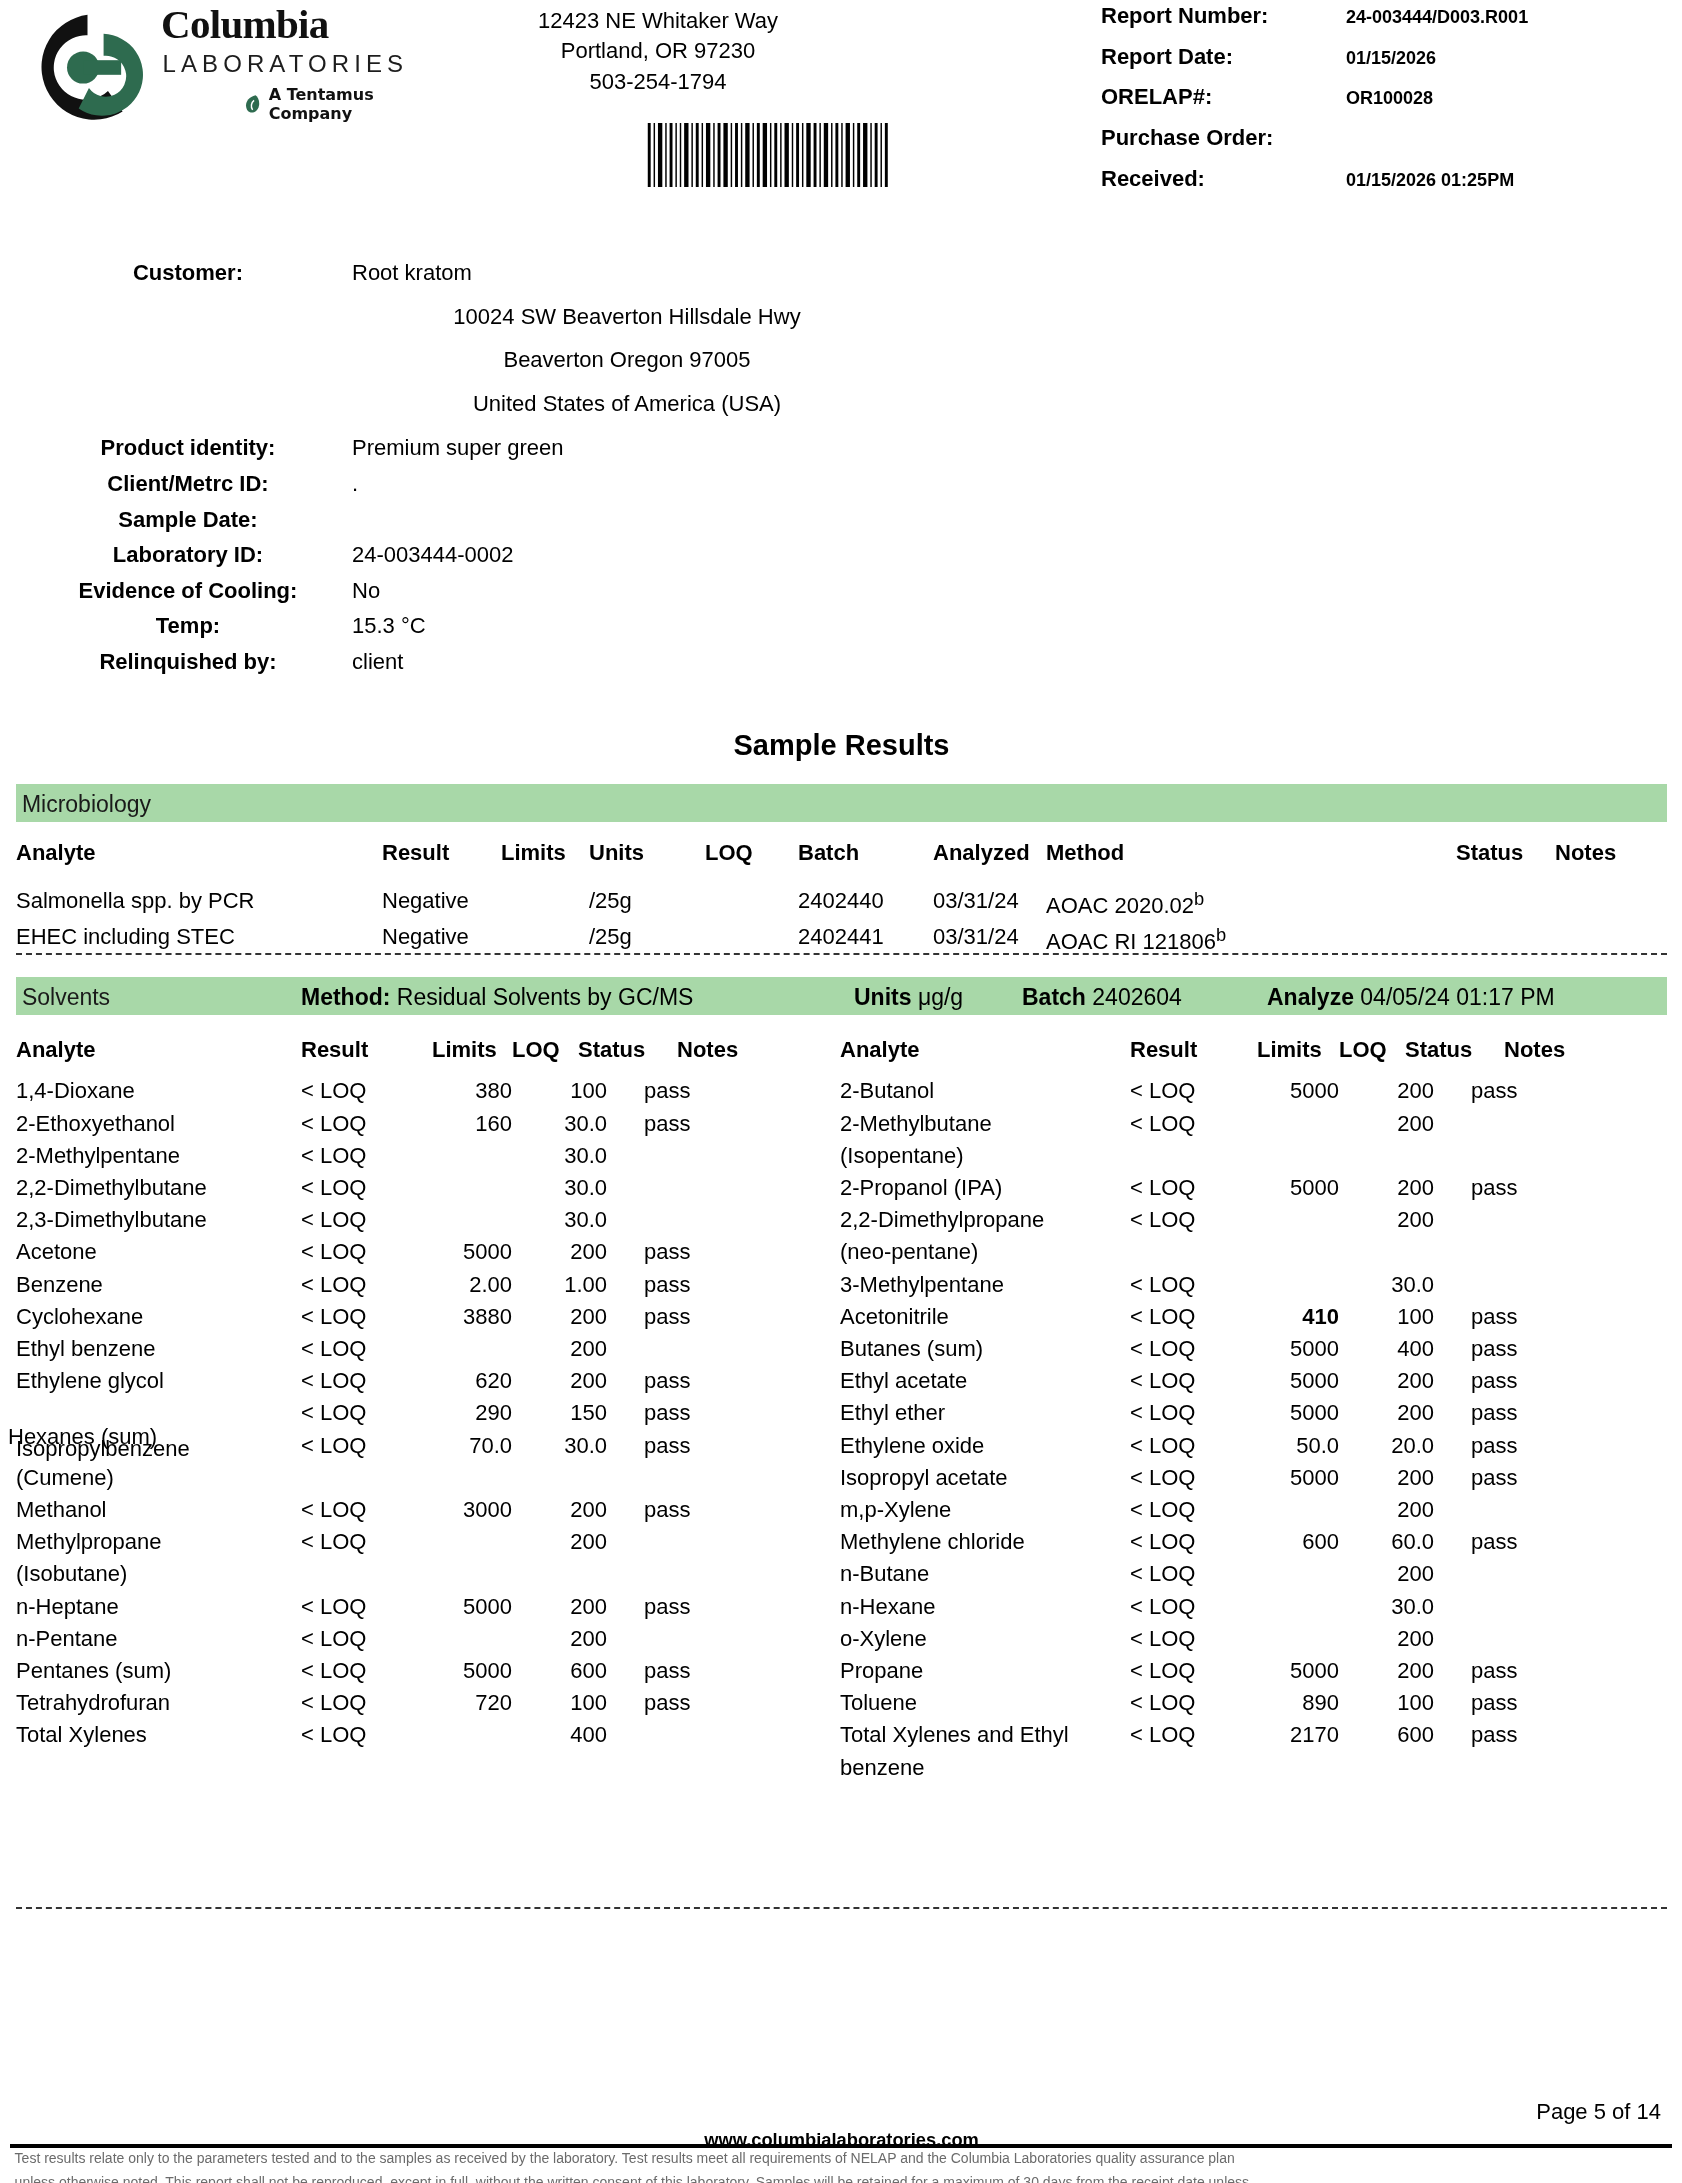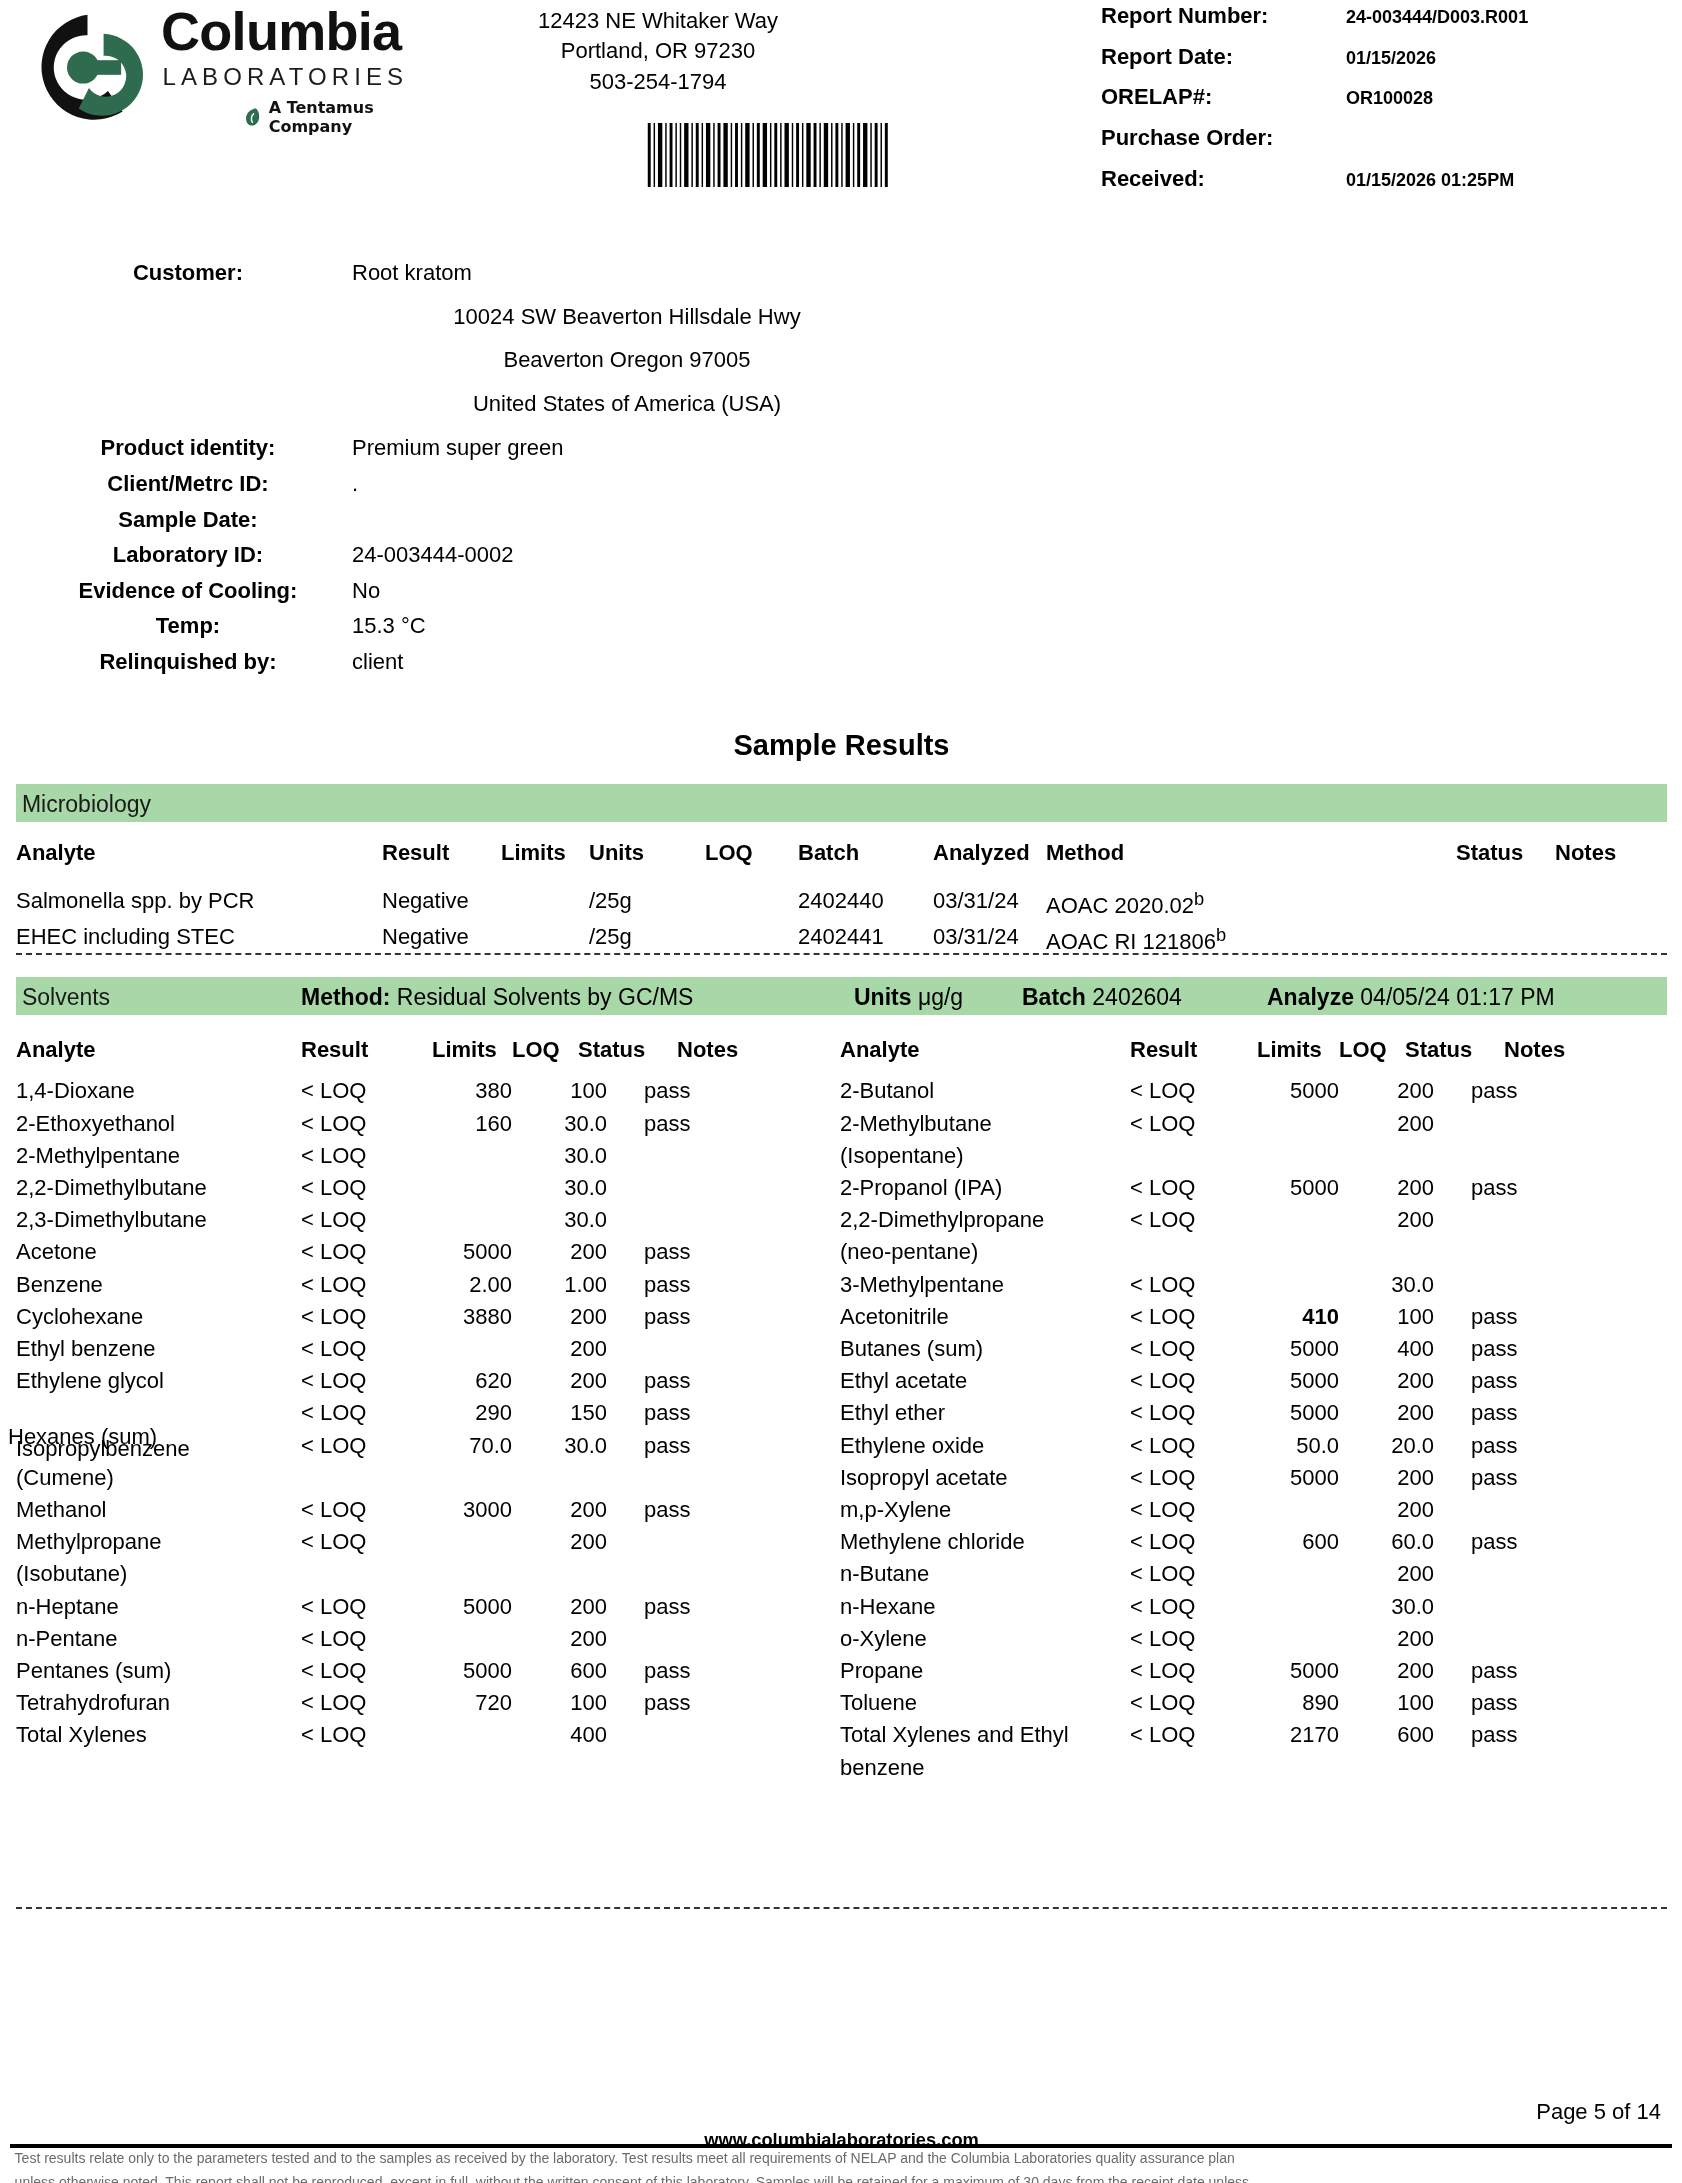--- a/index.html
+++ b/index.html
@@ -14,22 +14,22 @@
     overflow: hidden;
   }
 
   
   .header { position:relative; height: 241px; }
 
   .logo-wrap { position:absolute; left: 22px; top: 5.9px; width: 439px; height: 132px; }
   .logo-mark { position:absolute; left:7.3px; top:2.9px; width:117px; height:117px; }
   .logo-text { position:absolute; left:139px; top:-1.5px; }
   .logo-name {
-    font-family: Liberation Sans, sans-serif;
-    font-size: 54px; font-weight: 700; letter-spacing:-0.7px; line-height:1;
+    font-family: Liberation Serif, serif;
+    font-size: 41px; font-weight: 700; letter-spacing:-0.7px; line-height:1;
     color:#111111;
   }
   .logo-sub {
     font-family: "Liberation Sans", sans-serif;
     font-size: 24px; letter-spacing: 5.1px; color:#1d1d1d; margin-top:4.4px; margin-left:1.5px;
   }
   .logo-tent { margin-top:7.3px; margin-left:80px; display:flex; align-items:center; gap:5.9px; }
   .logo-tent-txt { font-family:"DejaVu Sans", sans-serif; font-size:16px; font-weight:700; color:#111; }
 
   .addr {

